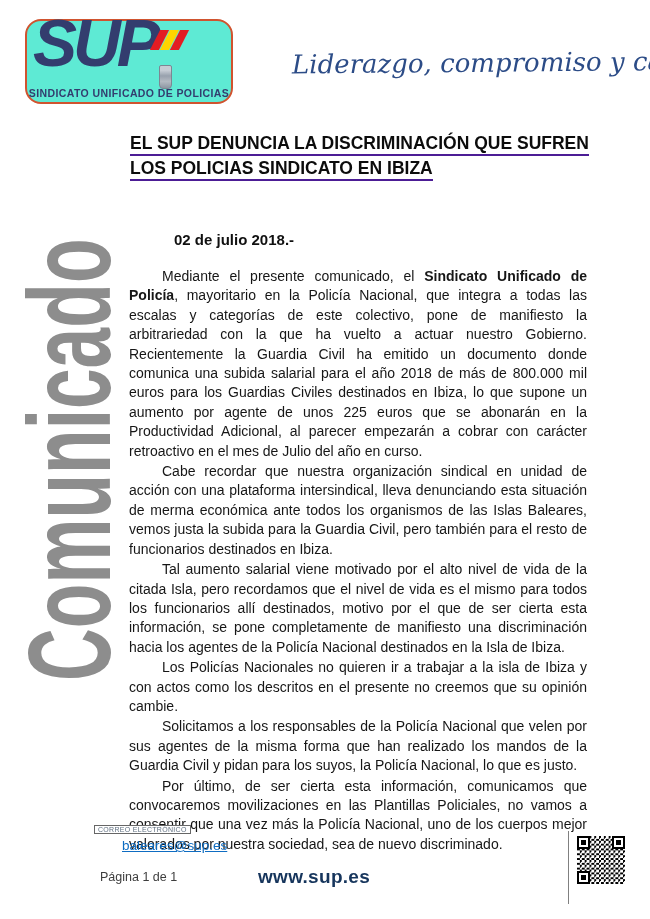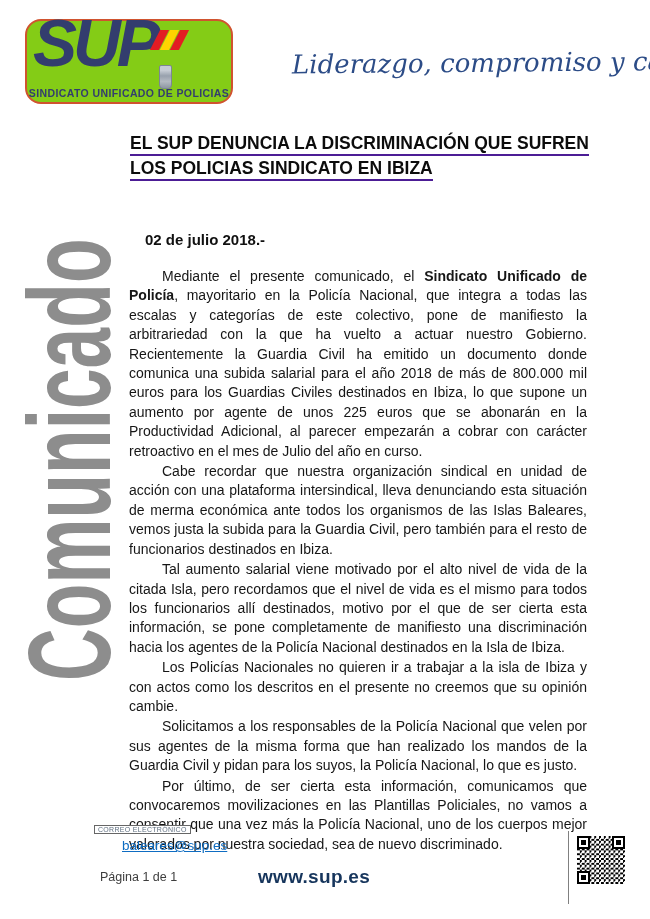--- a/index.html
+++ b/index.html
@@ -6,21 +6,21 @@
   html,body { background:#e8e8e8; }
   .page {
     position:relative; width:650px; height:919px; margin:0 auto;
     background:#ffffff; overflow:hidden;
     font-family:"Liberation Sans", sans-serif; color:#151515;
   }
 
   
   .logo-box {
     position:absolute; left:25px; top:19px; width:208px; height:85px;
-    border:2px solid #d0532f; border-radius:16px; background:#84cc16;
+    border:2px solid #d0532f; border-radius:16px; background:#5eead4;
   }
   .logo-sup {
     position:absolute; left:6px; top:-14px;
     font-family:"Liberation Sans", sans-serif;
     font-style:italic; font-weight:900; font-size:66px;
     letter-spacing:-4px; color:#333d6e; line-height:1.1;
   }
   .flag { position:absolute; left:128px; top:9px; display:flex; gap:1px; }
   .flag i { display:block; width:9px; height:20px; transform:skewX(-27deg); }
   .flag i:nth-child(1){ background:#e31c23; }
@@ -46,21 +46,21 @@
   }
 
   
   .doc-title {
     position:absolute; left:130px; top:131px; width:466px;
     font-weight:bold; font-size:17.5px; line-height:25px; color:#0c0c0c;
   }
   .doc-title .tl { display:block; }
   .doc-title .tl span { border-bottom:2px solid #4c1d95; padding-bottom:1px; }
   .doc-date {
-    position:absolute; left:145px; top:231px;
+    position:absolute; left:174px; top:231px;
     font-weight:bold; font-size:15px; color:#101010;
   }
 
   
   .watermark {
     position:absolute; left:12px; top:681px;
     transform-origin:0 0; transform:rotate(-90deg) scaleX(0.63);
     font-weight:bold; font-size:116px; line-height:1;
     color:#8d8d8d; white-space:nowrap;
     font-family:"Liberation Sans", sans-serif;

